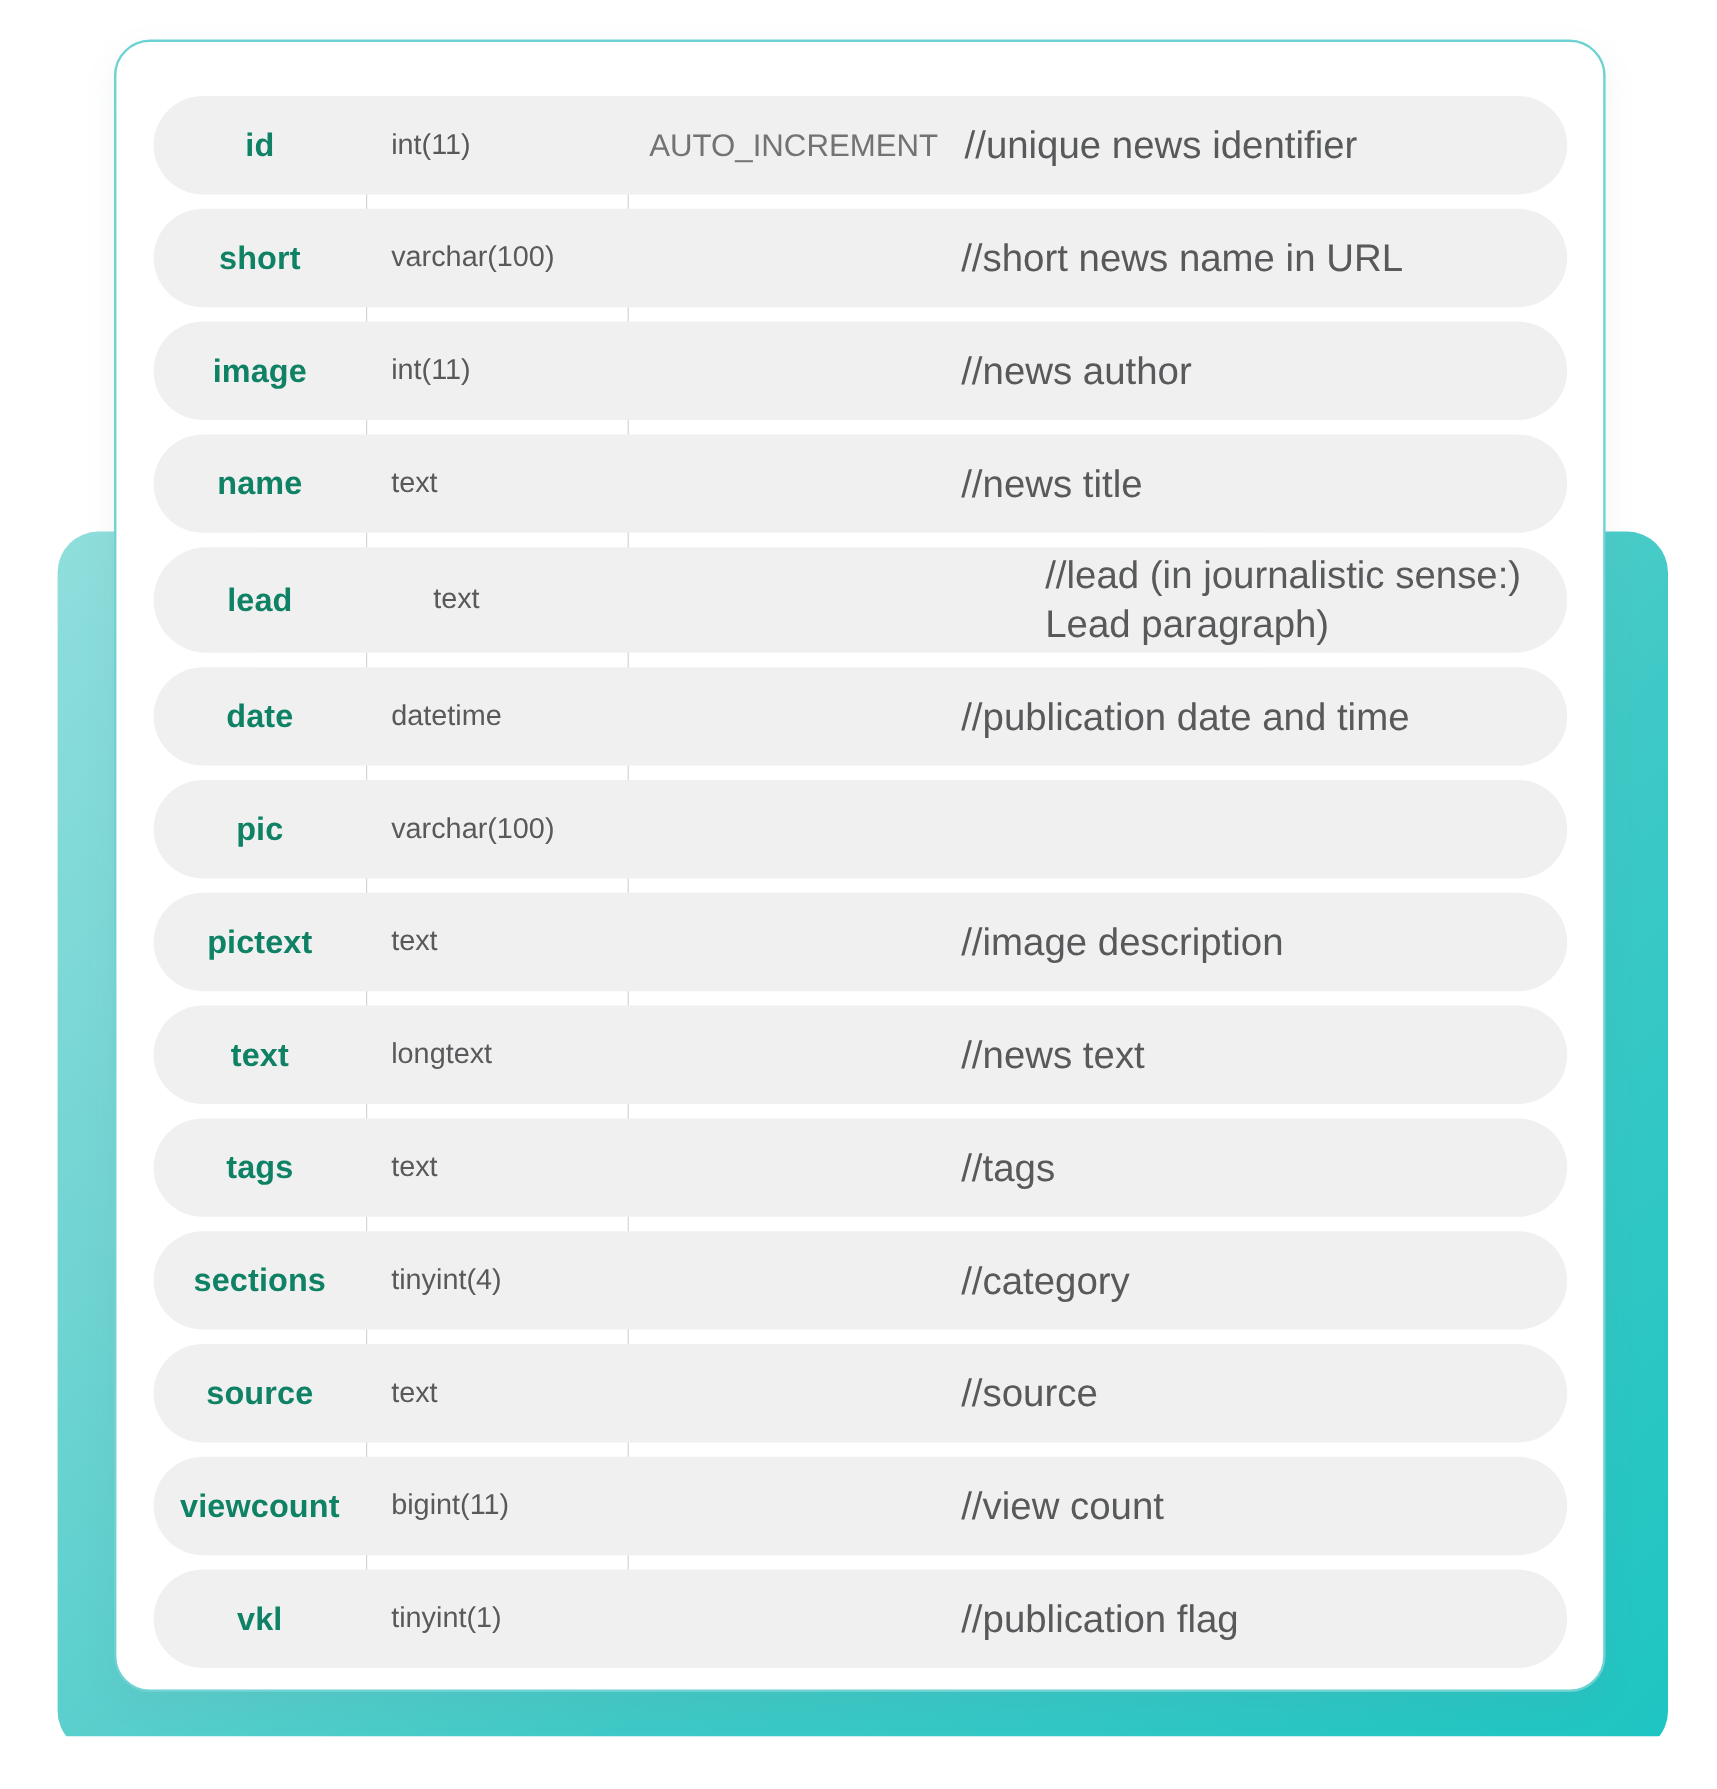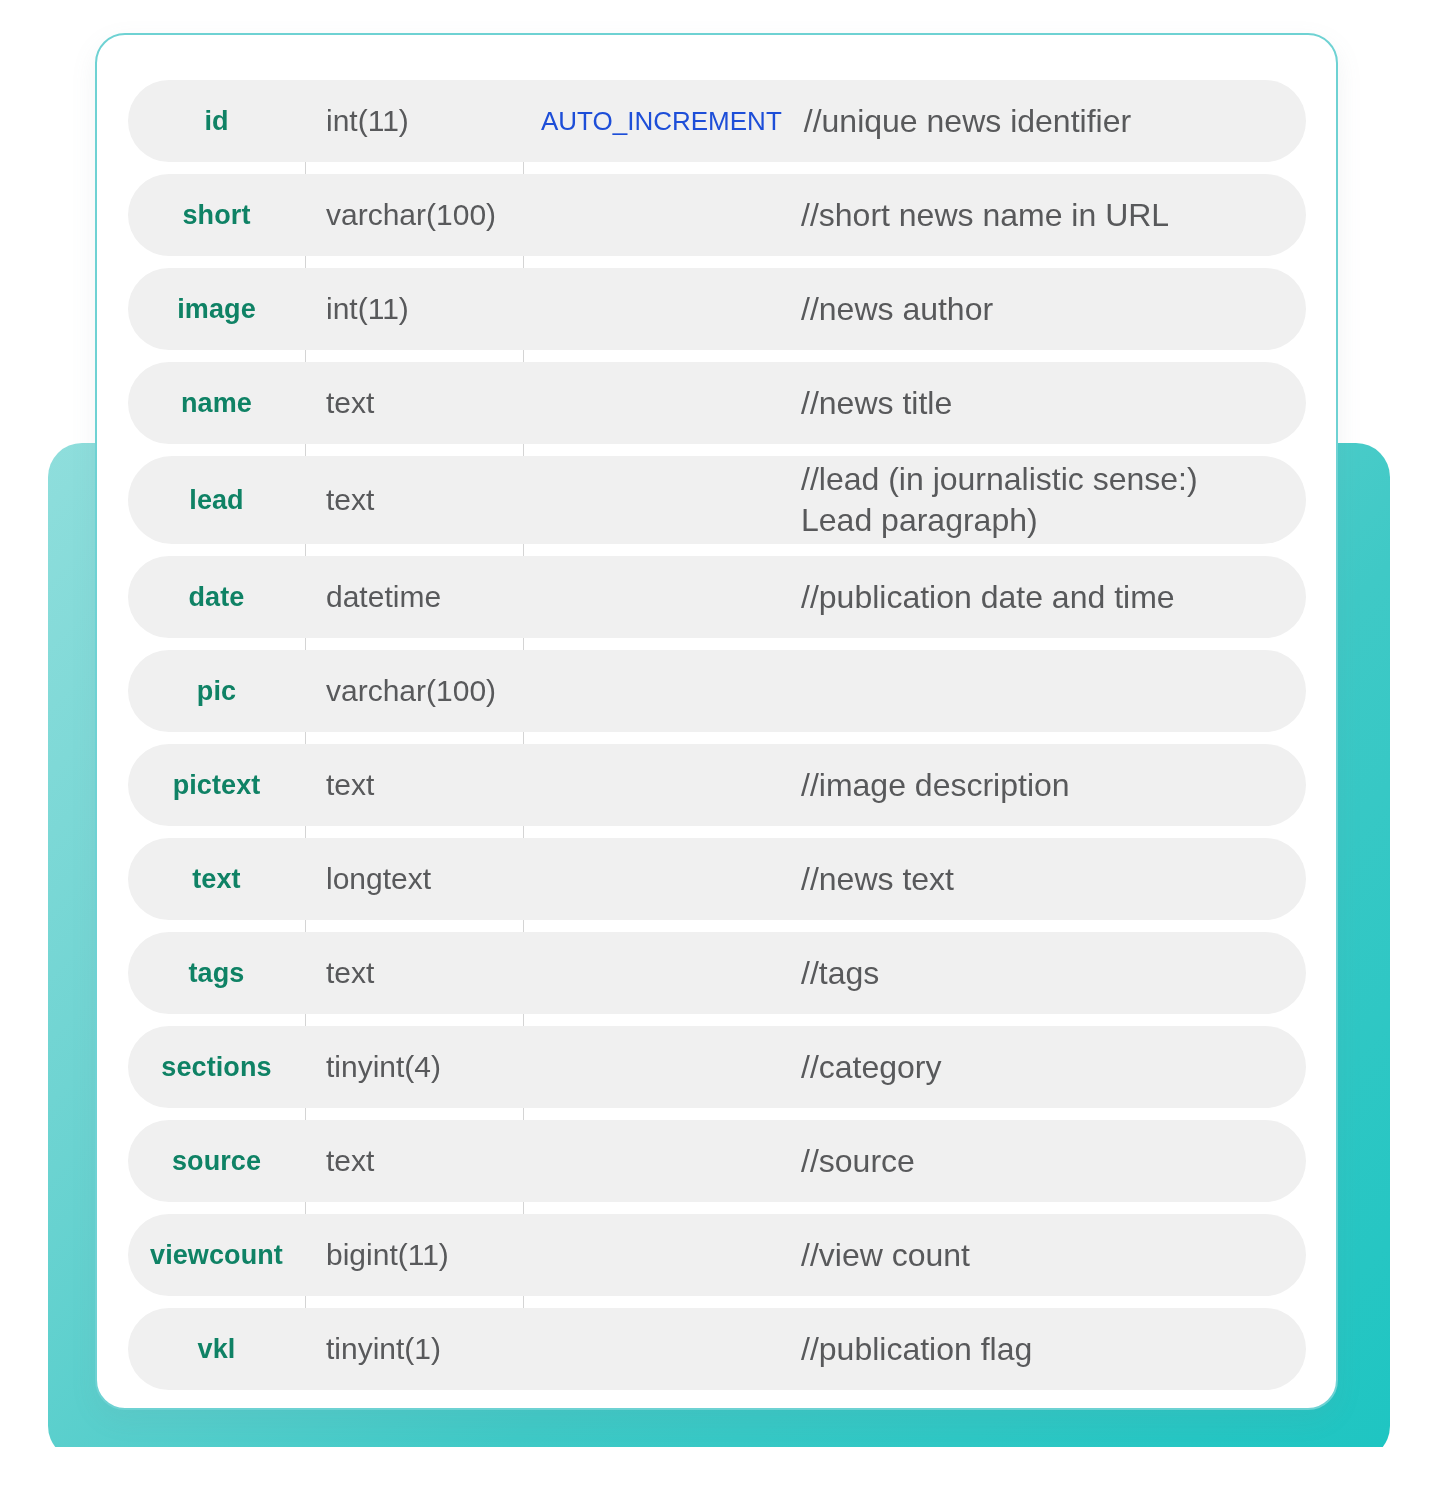--- a/index.html
+++ b/index.html
@@ -69,54 +69,54 @@
   .row {
     position: relative;
     display: flex;
     align-items: center;
     background: #f0f0f0;
     border-radius: 44px;
     min-height: 82px;
     margin-bottom: 12px;
   }
   .row:last-child { margin-bottom: 16px; }
-  .row.tall { min-height: 88px; }
+  .row.tall { min-height: 88px; gap: 35px; }
 
   .cell-field {
     flex: 0 0 177px;
     text-align: center;
     color: #0f8265;
     font-size: 27px;
     font-weight: 700;
     letter-spacing: 0.1px;
     padding: 0 4px;
     box-sizing: border-box;
   }
 
   .cell-type {
     flex: 0 0 218px;
     color: #58595b;
-    font-size: 30px;
+    font-size: 24px;
     font-weight: 400;
     padding-left: 21px;
     box-sizing: border-box;
   }
 
   .cell-rest {
     flex: 1 1 auto;
     position: relative;
     display: flex;
     align-items: center;
     padding-left: 18px;
     box-sizing: border-box;
     min-height: 82px;
   }
 
   .extra {
-    color: #1d4ed8;
+    color: #737373;
     font-size: 26px;
     font-weight: 400;
     white-space: nowrap;
   }
 
   .comment {
     position: absolute;
     left: 278px;
     color: #58595b;
     font-size: 32px;

